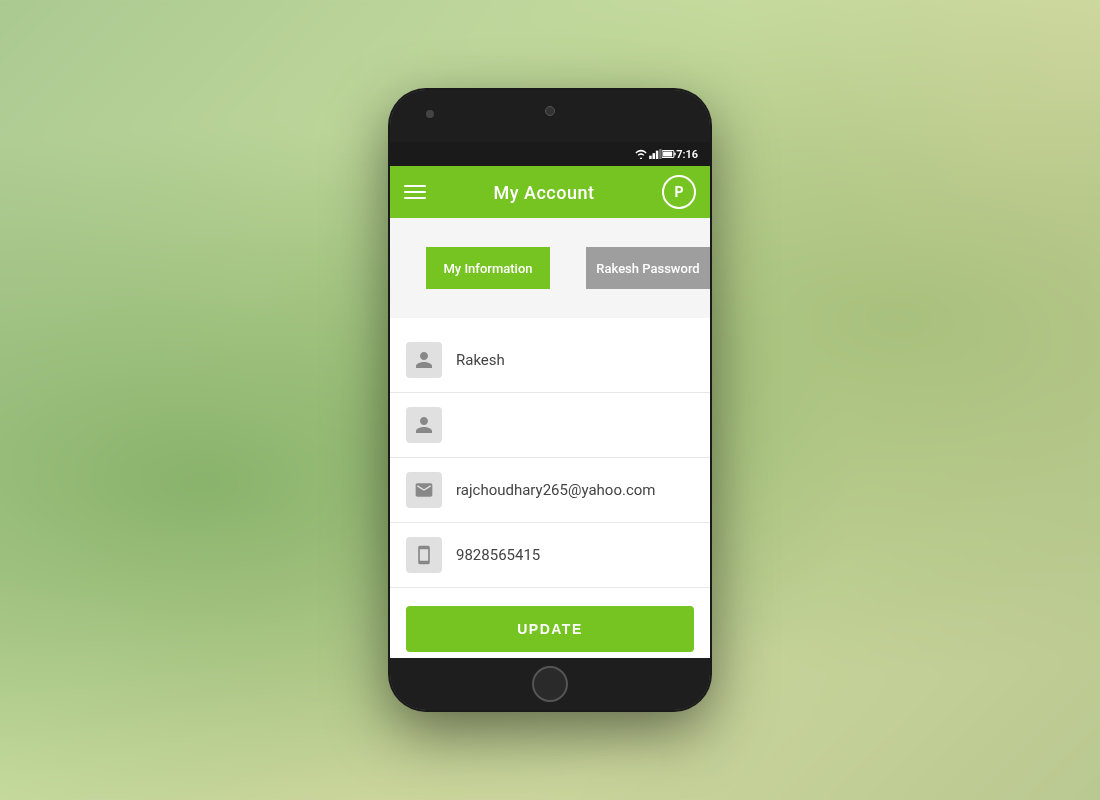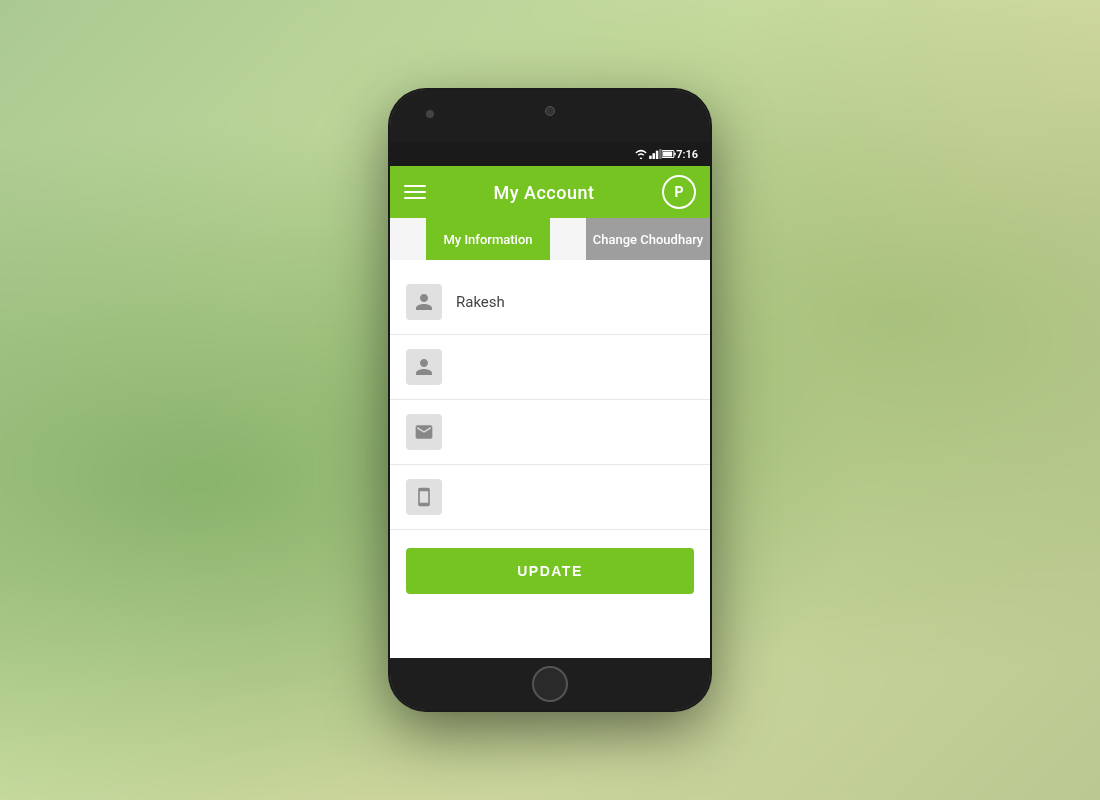--- a/index.html
+++ b/index.html
@@ -100,20 +100,21 @@
       fill: white;
     }
 
     
     .app-screen {
       flex: 1;
       background: #f5f5f5;
       display: flex;
       flex-direction: column;
       overflow: hidden;
+      gap: 29px;
     }
 
     
     .app-bar {
       background: #76c422;
       height: 52px;
       display: flex;
       align-items: center;
       justify-content: space-between;
       padding: 0 14px;
@@ -298,21 +299,21 @@
       </div>
       <div class="app-title">My Account</div>
       <div class="app-logo">P</div>
     </div>
 
     <div class="tabs">
       <div class="tab active">
         <span>My Information</span>
       </div>
       <div class="tab inactive">
-        <span>Change Choudhary</span>
+        <span>Rakesh Password</span>
       </div>
     </div>
 
     <div class="form-area">
 
       <div class="field-row">
         <div class="field-icon-box">
           <svg viewBox="0 0 24 24">
             <path d="M12 12c2.7 0 4.8-2.1 4.8-4.8S14.7 2.4 12 2.4 7.2 4.5 7.2 7.2 9.3 12 12 12zm0 2.4c-3.2 0-9.6 1.6-9.6 4.8v2.4h19.2v-2.4c0-3.2-6.4-4.8-9.6-4.8z"></path>
           </svg>
@@ -327,28 +328,30 @@
           </svg>
         </div>
       </div>
 
       <div class="field-row">
         <div class="field-icon-box">
           <svg viewBox="0 0 24 24">
             <path d="M20 4H4c-1.1 0-2 .9-2 2v12c0 1.1.9 2 2 2h16c1.1 0 2-.9 2-2V6c0-1.1-.9-2-2-2zm0 4l-8 5-8-5V6l8 5 8-5v2z"></path>
           </svg>
         </div>
+        <div class="field-text">rajchoudhary265@yahoo.com</div>
       </div>
 
       <div class="field-row">
         <div class="field-icon-box">
           <svg viewBox="0 0 24 24">
             <path d="M17 1.01L7 1c-1.1 0-2 .9-2 2v18c0 1.1.9 2 2 2h10c1.1 0 2-.9 2-2V3c0-1.1-.9-1.99-2-1.99zM17 19H7V5h10v14z"></path>
           </svg>
         </div>
+        <div class="field-text">9828565415</div>
       </div>
 
       <button class="update-btn">UPDATE</button>
 
     </div>
 
   </div>
 
   <div class="phone-bottom-bezel">
     <div class="home-button"></div>

